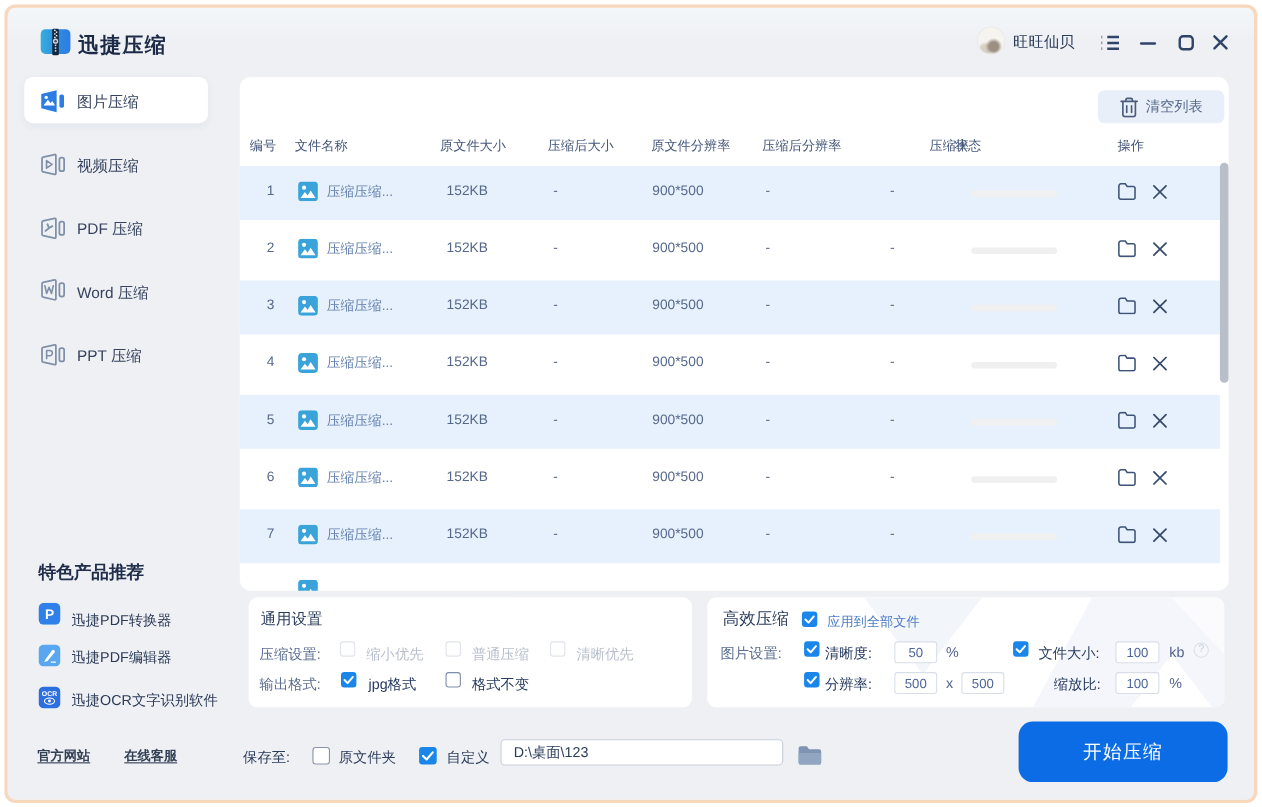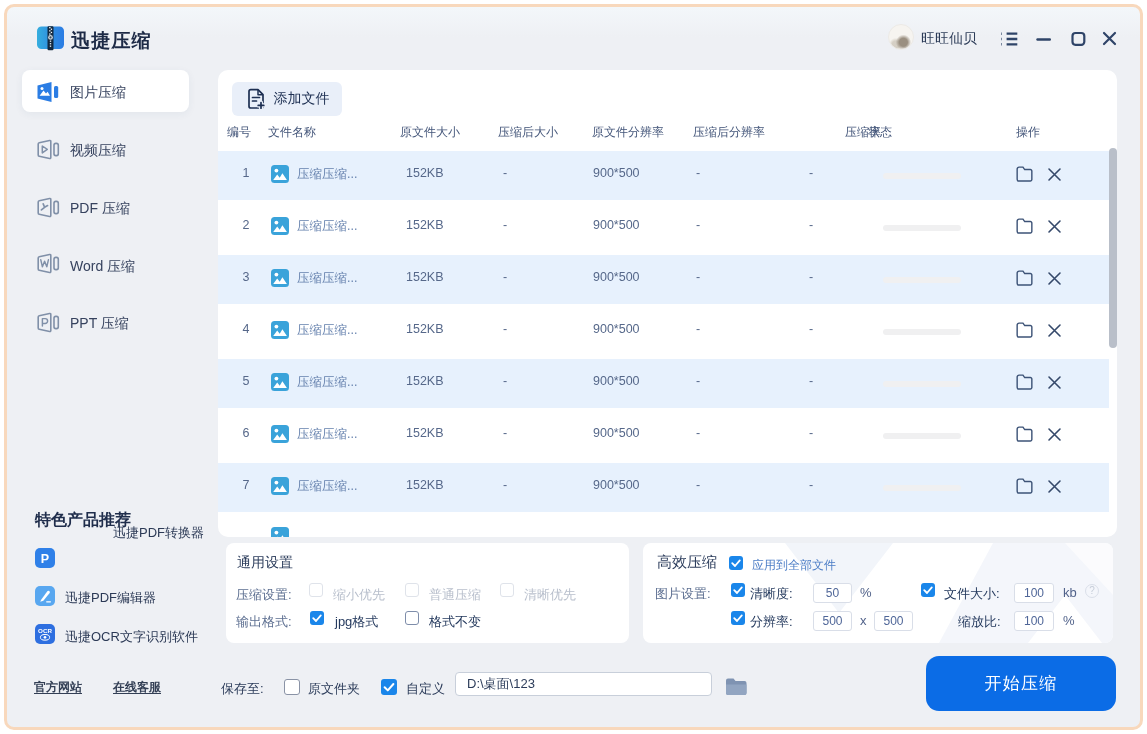--- a/index.html
+++ b/index.html
@@ -126,50 +126,47 @@
         <rect x="18" y="5.4" width="4.3" height="12.2" rx="1.8"></rect>
       </svg></div>
     <div class="t nav" style="left:70px;top:315px;">PPT 压缩</div>
 </div>
 <div class="t prodh">特色产品推荐</div>
 <div id="prods">
 <div class="abs" style="left:35px;top:548px;"><svg width="20" height="20" viewBox="0 0 24 24">
         <rect width="24" height="24" rx="6" fill="#2f80e8"></rect>
         <text x="12" y="17.5" font-family="Liberation Sans,sans-serif" font-size="15" font-weight="bold" fill="#fff" text-anchor="middle">P</text>
       </svg></div>
-    <div class="t prod" style="left:65px;top:524px;margin-left:48px;">迅捷PDF转换器</div>
+    <div class="t prod" style="left:65px;top:555px;">迅捷PDF转换器</div>
 <div class="abs" style="left:35px;top:586px;"><svg width="20" height="20" viewBox="0 0 24 24">
         <rect width="24" height="24" rx="6" fill="#58a7f0"></rect>
         <path d="M7.2 16.8 L14.8 6.2 a1.8 1.8 0 0 1 2.8 2.2 L10 17.8 L6.3 19 Z" fill="#fff"></path>
         <path d="M14 19 h4.5" stroke="#fff" stroke-width="1.4" stroke-linecap="round"></path>
       </svg></div>
     <div class="t prod" style="left:65px;top:589px;">迅捷PDF编辑器</div>
 <div class="abs" style="left:35px;top:624px;"><svg width="20" height="20" viewBox="0 0 24 24">
         <rect width="24" height="24" rx="6" fill="#2e6fe0"></rect>
         <text x="12" y="10.5" font-family="Liberation Sans,sans-serif" font-size="7.5" font-weight="bold" fill="#fff" text-anchor="middle">OCR</text>
         <ellipse cx="12" cy="16" rx="5.5" ry="3.4" fill="none" stroke="#fff" stroke-width="1.2"></ellipse>
         <circle cx="12" cy="16" r="1.6" fill="#fff"></circle>
       </svg></div>
     <div class="t prod" style="left:65px;top:628px;">迅捷OCR文字识别软件</div>
 </div>
 <div class="t link" style="left:34px;top:679px;">官方网站</div>
 <div class="t link" style="left:113px;top:679px;">在线客服</div>
 
 <div class="panel" id="panel">
-<div class="btn" style="left:14px;top:12px;width:110px;height:34px;">
-      <svg width="22" height="22" viewBox="0 0 22 22" fill="none" stroke="#1d2f52" stroke-width="1.7" stroke-linejoin="round">
-        <path d="M4 3.5 a1.8 1.8 0 0 1 1.8-1.8 h7.2 l5 5 v11.5 a1.8 1.8 0 0 1 -1.8 1.8 h-10.4 a1.8 1.8 0 0 1 -1.8-1.8 Z"></path>
-        <path d="M13 1.9 v4.8 h5" stroke-width="1.5"></path>
-        <path d="M7.5 9.5 h7 M7.5 13 h4" stroke-linecap="round"></path>
-        <g stroke-linecap="round">
-          <path d="M16 14.6 v5.6 M13.2 17.4 h5.6" stroke="#e9eff9" stroke-width="4.2"></path>
-          <path d="M16 14.6 v5.6 M13.2 17.4 h5.6" stroke="#1d2f52" stroke-width="1.7"></path>
-        </g>
-      </svg>
-      <span>添加文件</span>
+<div class="btn" style="left:780px;top:12px;width:115px;height:30px;font-size:13px;color:#57698c;">
+      <svg width="17" height="19" viewBox="0 0 17 19" fill="none" stroke="#4a5b7c" stroke-width="1.5" stroke-linecap="round">
+        <path d="M1.2 4.2 h14.6"></path>
+        <path d="M5.5 4 v-1.2 a1.4 1.4 0 0 1 1.4-1.4 h3.2 a1.4 1.4 0 0 1 1.4 1.4 V4"></path>
+        <path d="M2.8 4.4 v11.6 a2 2 0 0 0 2 2 h7.4 a2 2 0 0 0 2-2 V4.4"></path>
+        <path d="M6.3 8.3 v6 M10.7 8.3 v6"></path>
+      </svg>
+      <span>清空列表</span>
     </div>
 <div class="hd" style="left:9px;top:54px;">编号</div>
 <div class="hd" style="left:50px;top:54px;">文件名称</div>
 <div class="hd" style="left:182px;top:54px;">原文件大小</div>
 <div class="hd" style="left:280px;top:54px;">压缩后大小</div>
 <div class="hd" style="left:374px;top:54px;">原文件分辨率</div>
 <div class="hd" style="left:475px;top:54px;">压缩后分辨率</div>
 <div class="hd" style="left:579px;top:54px;margin-left:48px;">压缩率</div>
 <div class="hd" style="left:650px;top:54px;">状态</div>
 <div class="hd" style="left:798px;top:54px;">操作</div>

